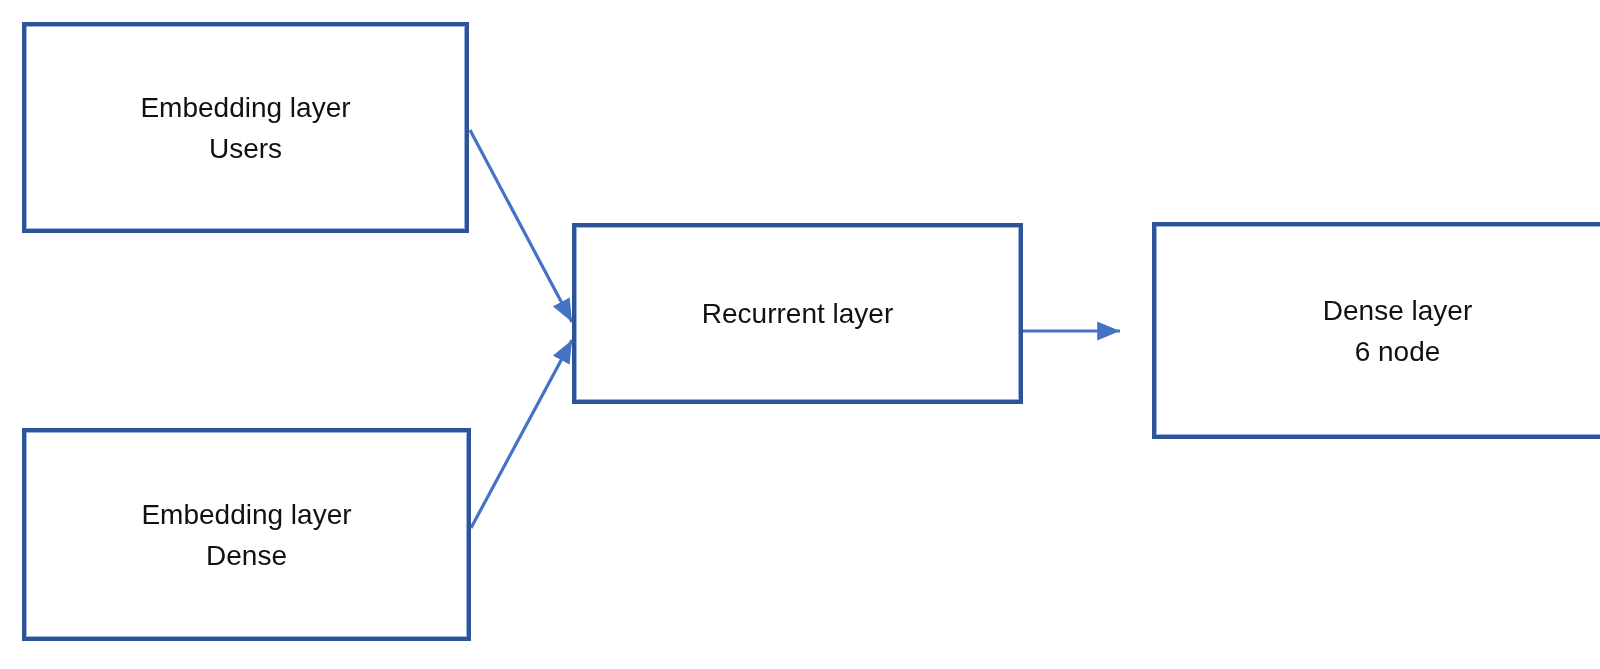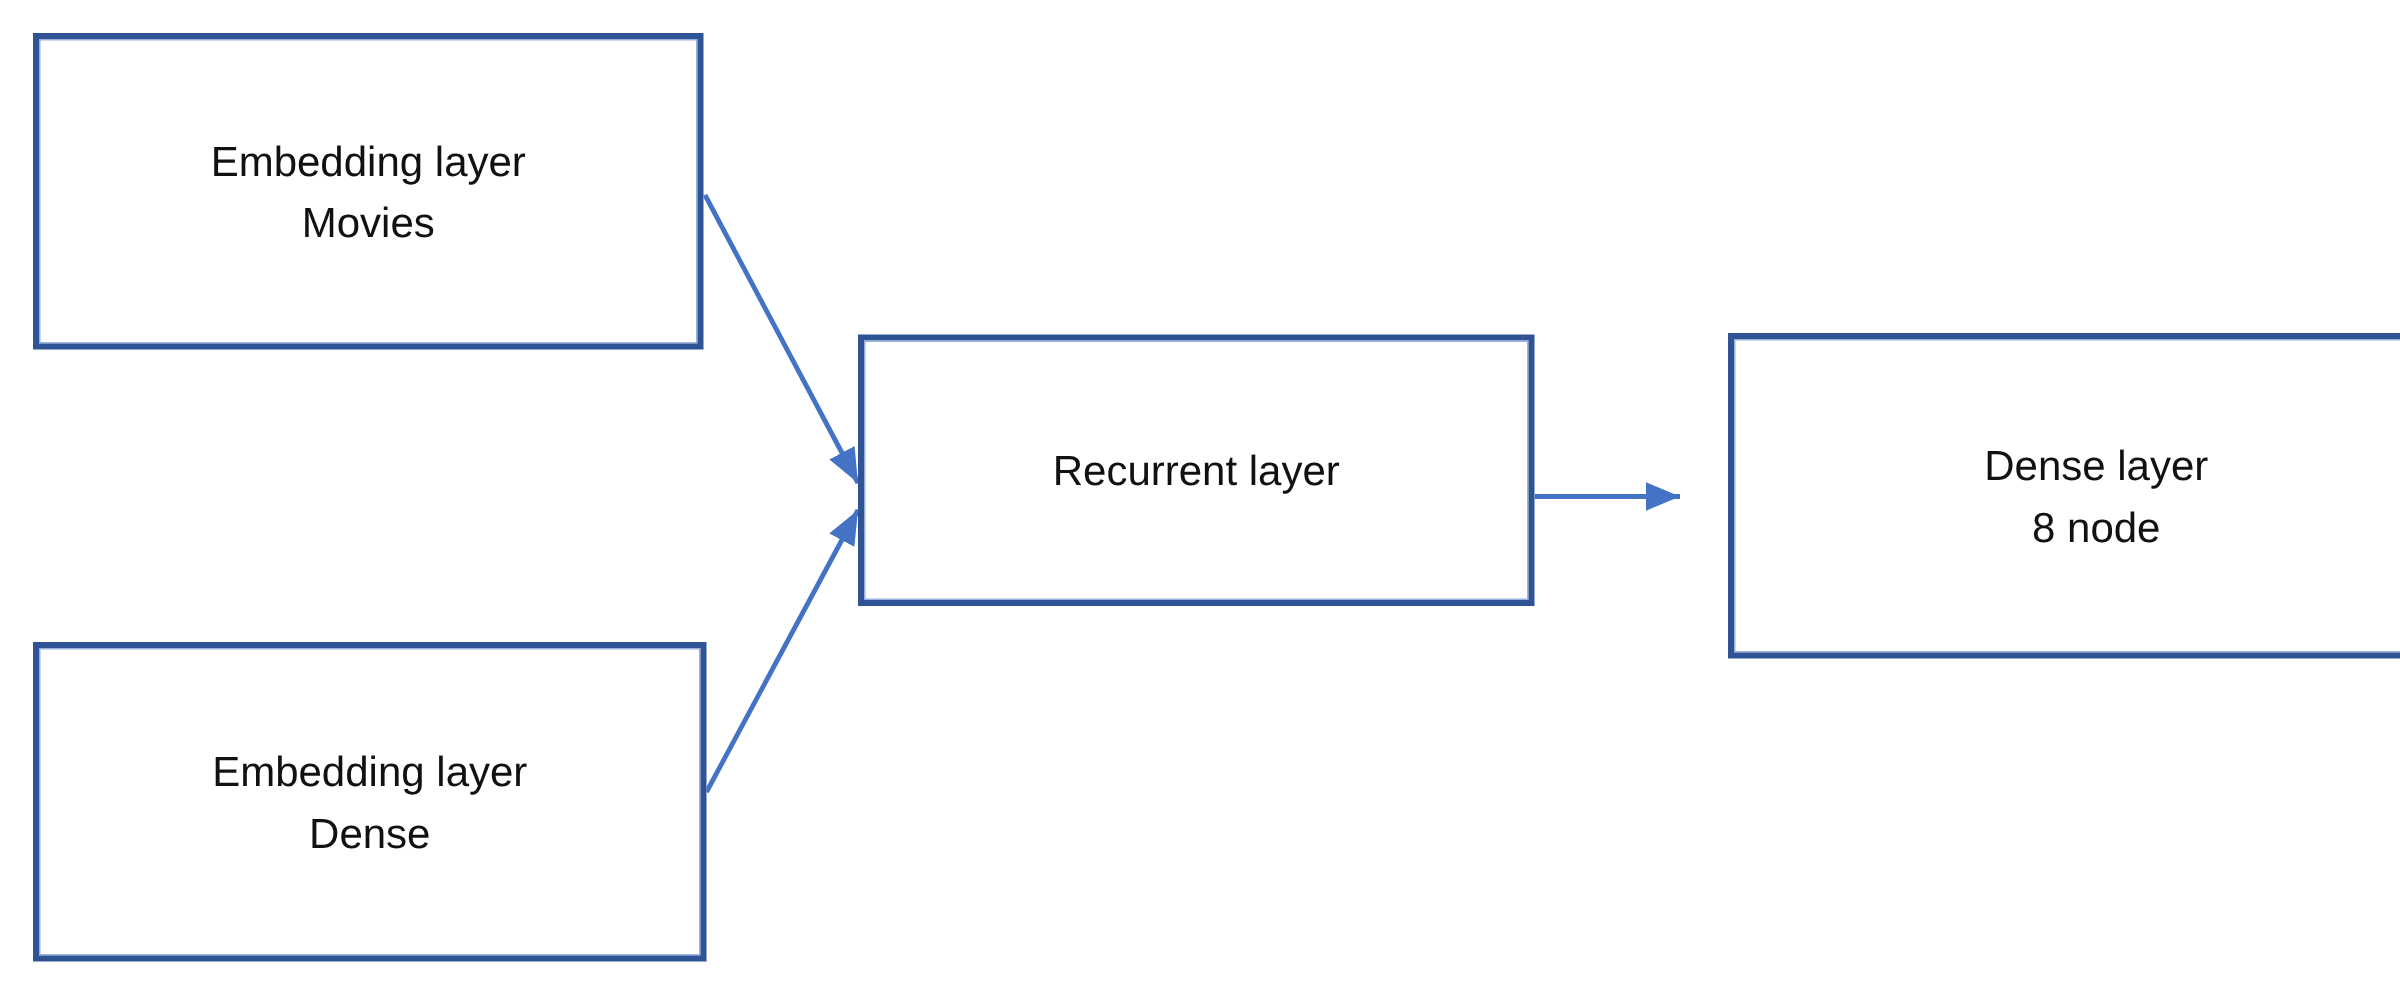--- a/index.html
+++ b/index.html
@@ -56,30 +56,30 @@
         <path d="M0,0 L12,5 L0,10 Z" fill="#4472C4"></path>
       </marker>
     </defs>
     <line x1="470" y1="130" x2="572" y2="322" stroke-width="3.2" marker-end="url(#arrowhead)" stroke="#4472C4"></line>
     <line x1="471" y1="528" x2="572" y2="340" stroke-width="3.2" marker-end="url(#arrowhead)" stroke="#4472C4"></line>
     <line x1="1023" y1="331" x2="1120" y2="331" stroke-width="3.2" marker-end="url(#arrowhead)" stroke="#4472C4"></line>
   </svg>
 
   <div class="box" id="box-movies">
     <span>Embedding layer</span>
-    <span>Movies</span>
+    <span>Users</span>
   </div>
 
   <div class="box" id="box-users">
     <span>Embedding layer</span>
     <span>Dense</span>
   </div>
 
   <div class="box" id="box-recurrent">
     <span>Recurrent layer</span>
   </div>
 
   <div class="box" id="box-dense">
     <span>Dense layer</span>
-    <span>8 node</span>
+    <span>6 node</span>
   </div>
 
 </div>
 
 </body></html>

